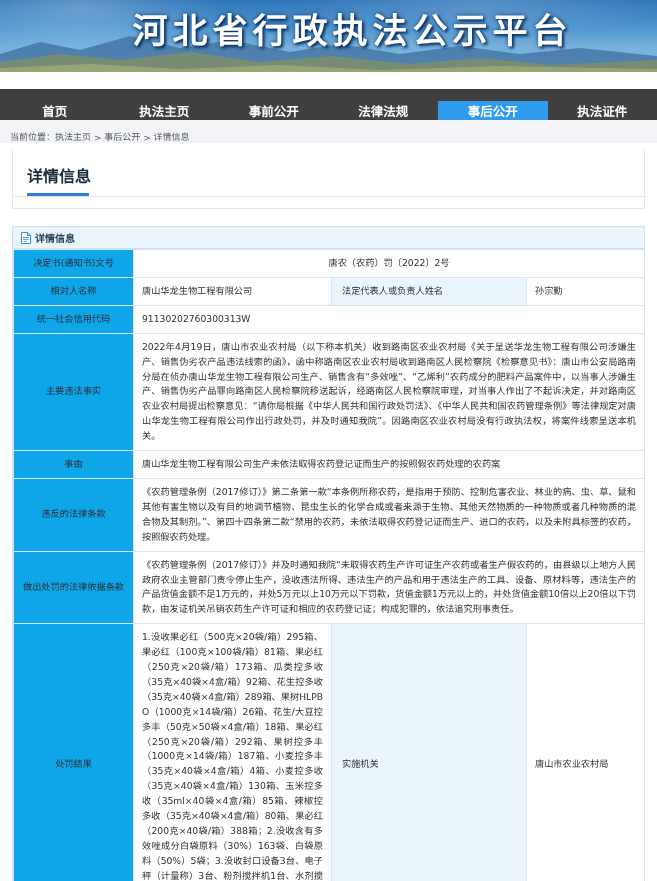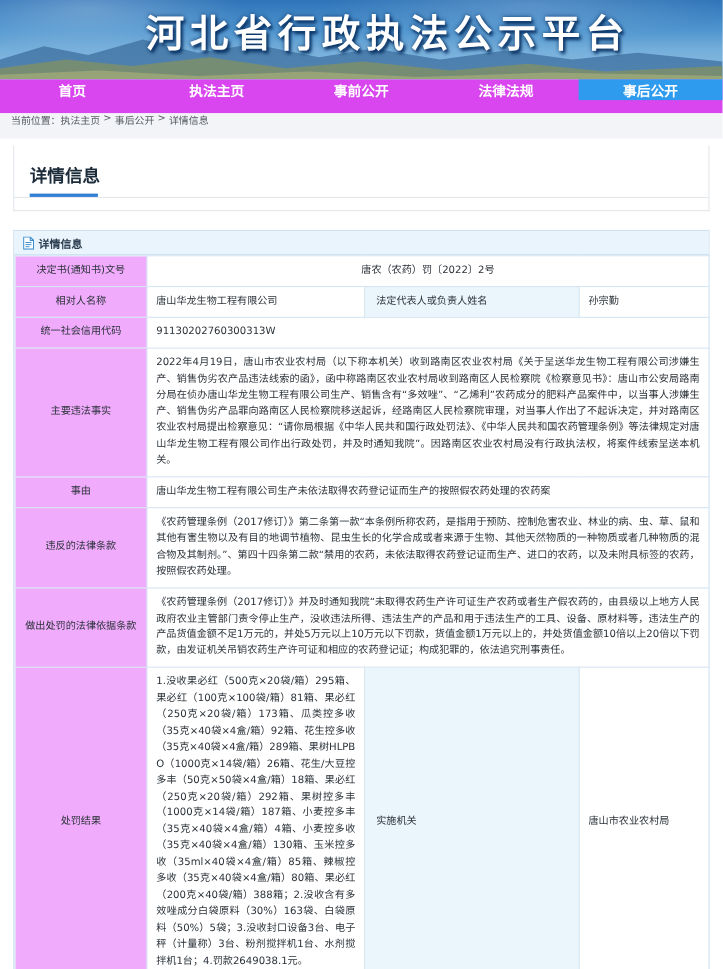--- a/index.html
+++ b/index.html
@@ -53,39 +53,40 @@
     line-height: 1.45;
     color: #1e4f8a;
     text-align: justify;
     text-indent: 14px;
   }
 
   
   .nav {
     display: flex;
     width: 657px; height: 31px;
-    background: #d946ef;
-    align-items: flex-start;
+    background: #404040;
+    align-items: flex-end;
+    margin-top: 17px;
   }
   .nav-item {
     flex: 1;
     display: flex; align-items: center; justify-content: center;
     color: #ffffff;
     font-size: 12.5px;
     font-weight: bold;
     cursor: pointer;
     user-select: none;
   }
   .nav-item.active { background: #2f9bee; }
 
   
   .breadcrumb {
     width: 657px; height: 23px;
     background: #f2f4f7;
-    display: flex; align-items: flex-start;
+    display: flex; align-items: flex-end;
     padding-left: 10px;
     font-size: 9px;
     color: #555a61;
   }
   .breadcrumb span { white-space: pre; }
 
   
   .panel {
     margin: 6px 12px 0 12px;
     width: 633px;
@@ -146,21 +147,21 @@
     color: #2b3239;
   }
   table.detail td {
     border: 1px solid #d6e6f3;
     padding: 6px 8px;
     vertical-align: middle;
     line-height: 1.62;
     word-break: break-all;
   }
   td.lbl {
-    background: #f0abfc;
+    background: #0ea5e9;
     text-align: center;
     color: #2b3239;
     width: 120px;
   }
   td.lbl2 {
     background: #eaf5fc;
     text-align: center;
     color: #2b3239;
     margin-top: 11px;
   }
@@ -189,20 +190,21 @@
   </svg>
   <div class="banner-title">河北省行政执法公示平台</div>
 </div>
 
 <div class="nav">
   <div class="nav-item">首页</div>
   <div class="nav-item">执法主页</div>
   <div class="nav-item">事前公开</div>
   <div class="nav-item">法律法规</div>
   <div class="nav-item active">事后公开</div>
+  <div class="nav-item">执法证件</div>
 </div>
 
 <div class="breadcrumb">
   <span>当前位置：</span>
   <span>执法主页</span>
   <span> &gt; </span>
   <span>事后公开</span>
   <span> &gt; </span>
   <span>详情信息</span>
 </div>

